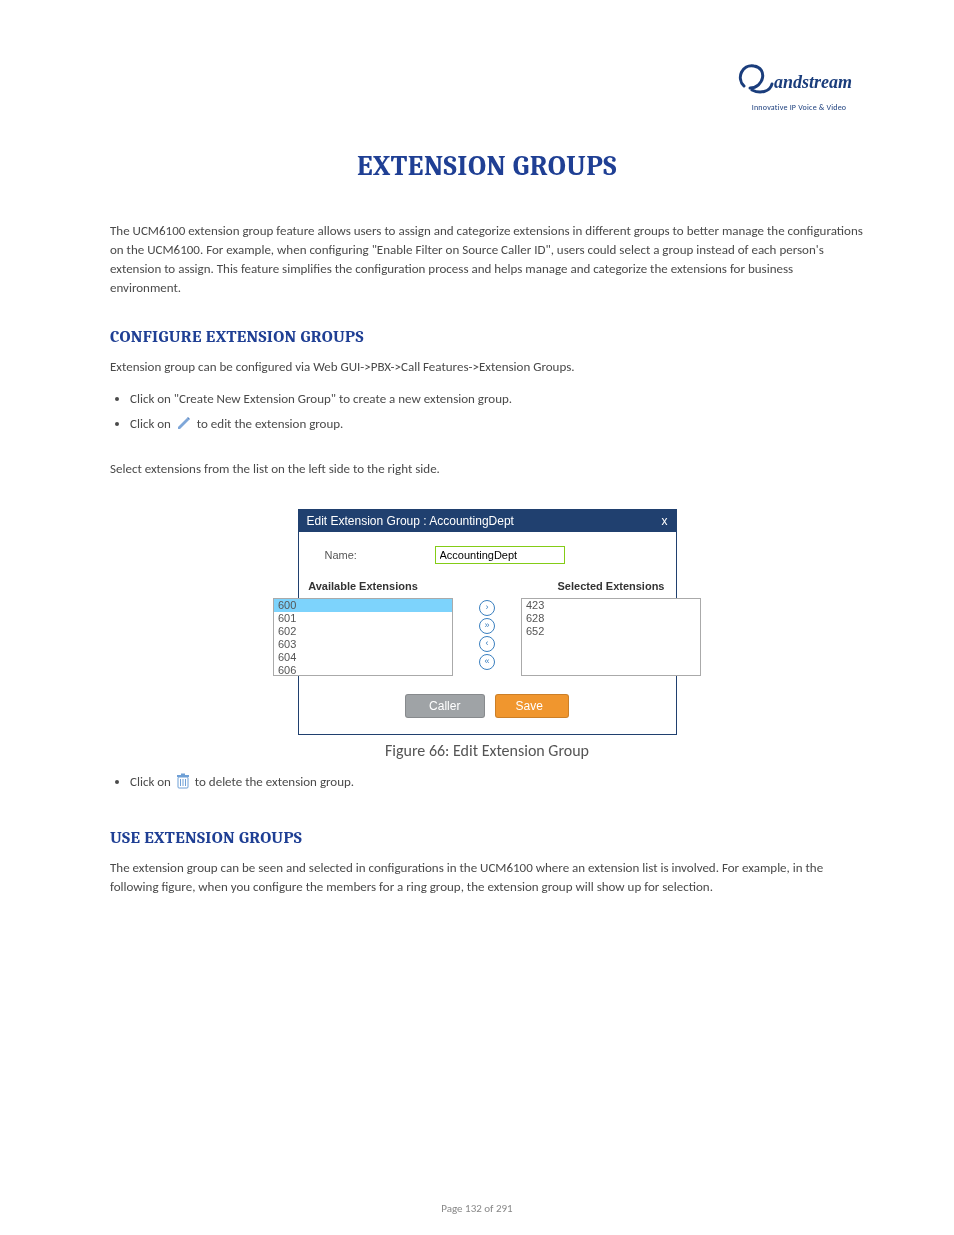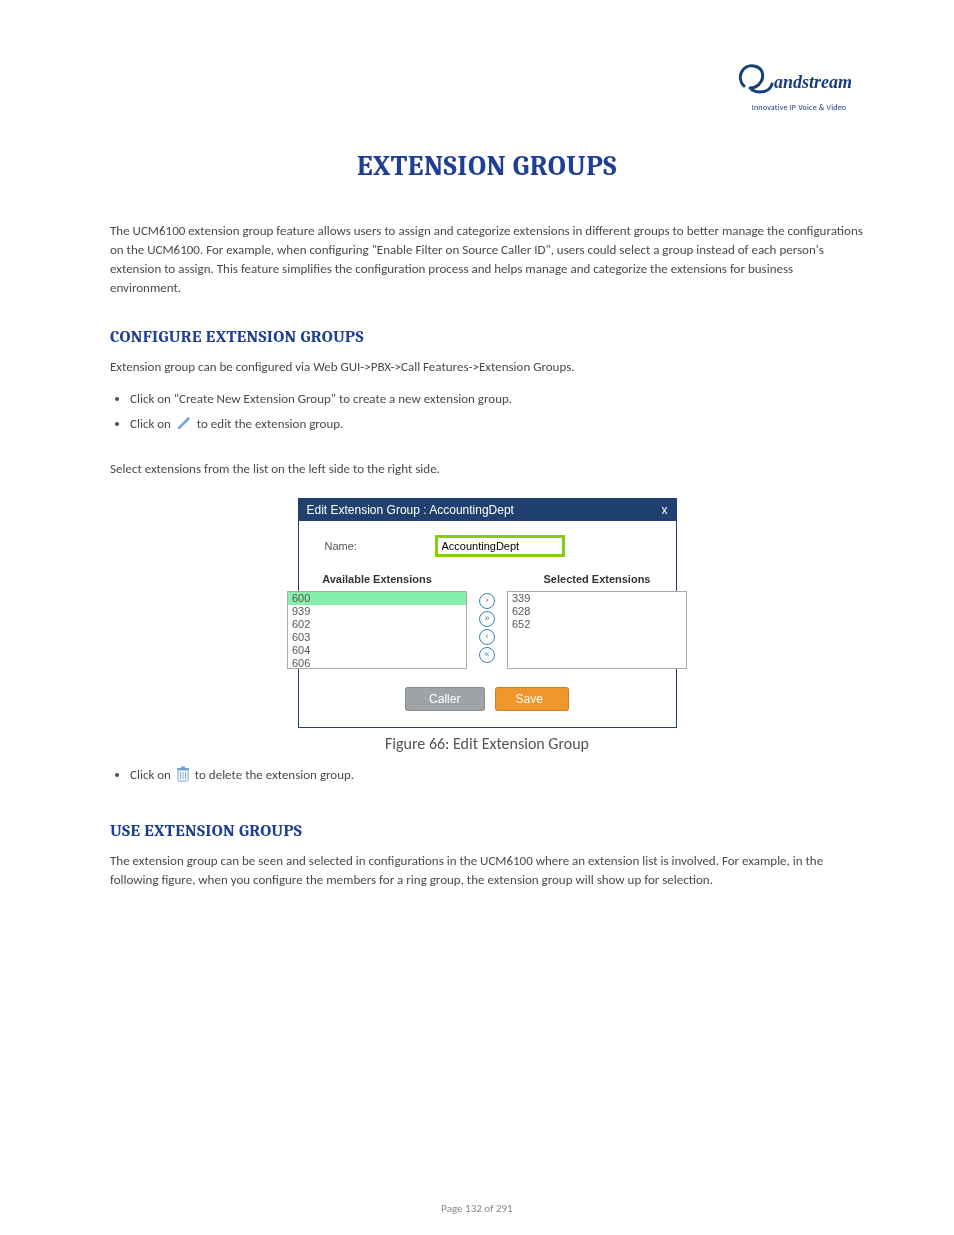--- a/index.html
+++ b/index.html
@@ -63,21 +63,21 @@
     line-height: 1.9;
     color: #4a4a4a;
   }
   .inline-icon {
     display: inline-block;
     vertical-align: -3px;
     margin: 0 2px;
   }
   
   .dialog-figure {
-    margin: 20px auto 10px;
+    margin: 31px auto 10px;
     width: 379px;
   }
   .dialog {
     border: 1px solid #20406f;
     background: #fff;
     font-family: Arial, sans-serif;
   }
   .dialog-titlebar {
     background: #20406f;
     color: #fff;
@@ -102,26 +102,26 @@
   }
   .form-row label {
     width: 110px;
     font-size: 11px;
     color: #555;
   }
   .form-row input[type="text"] {
     width: 130px;
     font-size: 11px;
     padding: 2px 4px;
-    border: 3px solid #84cc16;
+    border: 1px solid #84cc16;
     box-sizing: border-box;
   }
   .dual-list {
     display: flex;
-    gap: 12px;
+    gap: 26px;
     align-items: flex-start;
     justify-content: center;
   }
   .list-col { text-align: center; }
   .list-col .col-head {
     font-size: 11px;
     font-weight: 700;
     color: #333;
     margin-bottom: 6px;
   }
@@ -137,21 +137,21 @@
     box-sizing: border-box;
   }
   .list-box::-webkit-scrollbar { width: 12px; }
   .list-box::-webkit-scrollbar-track { background: #eee; }
   .list-box::-webkit-scrollbar-thumb { background: #bbb; border: 1px solid #999; }
   .list-item {
     padding: 0 4px;
     line-height: 13px;
     cursor: pointer;
   }
-  .list-item.sel { background: #86efac; }
+  .list-item.sel { background: #7dd3fc; }
   .move-buttons {
     display: flex;
     flex-direction: column;
     gap: 2px;
     margin-top: 20px;
   }
   .move-btn {
     width: 14px;
     height: 14px;
     border: 1px solid #3a7fbf;
@@ -248,37 +248,37 @@
       <div class="dialog-body">
         <div class="form-row">
           <label>Name:</label>
           <input type="text" value="AccountingDept" style="">
         </div>
         <div class="dual-list">
           <div class="list-col">
             <div class="col-head">Available Extensions</div>
             <div class="list-box">
               <div class="list-item sel">600</div>
-              <div class="list-item">939</div>
+              <div class="list-item">601</div>
               <div class="list-item">602</div>
               <div class="list-item">603</div>
               <div class="list-item">604</div>
               <div class="list-item">606</div>
             </div>
           </div>
           <div class="move-buttons">
             <div class="move-btn">›</div>
             <div class="move-btn">»</div>
             <div class="move-btn">‹</div>
             <div class="move-btn">«</div>
           </div>
           <div class="list-col">
             <div class="col-head">Selected Extensions</div>
             <div class="list-box">
-              <div class="list-item">339</div>
+              <div class="list-item">423</div>
               <div class="list-item">628</div>
               <div class="list-item">652</div>
             </div>
           </div>
         </div>
       </div>
       <div class="dialog-footer">
         <span class="dbtn cancel">Caller</span>
         <span class="dbtn save">Save</span>
       </div>

